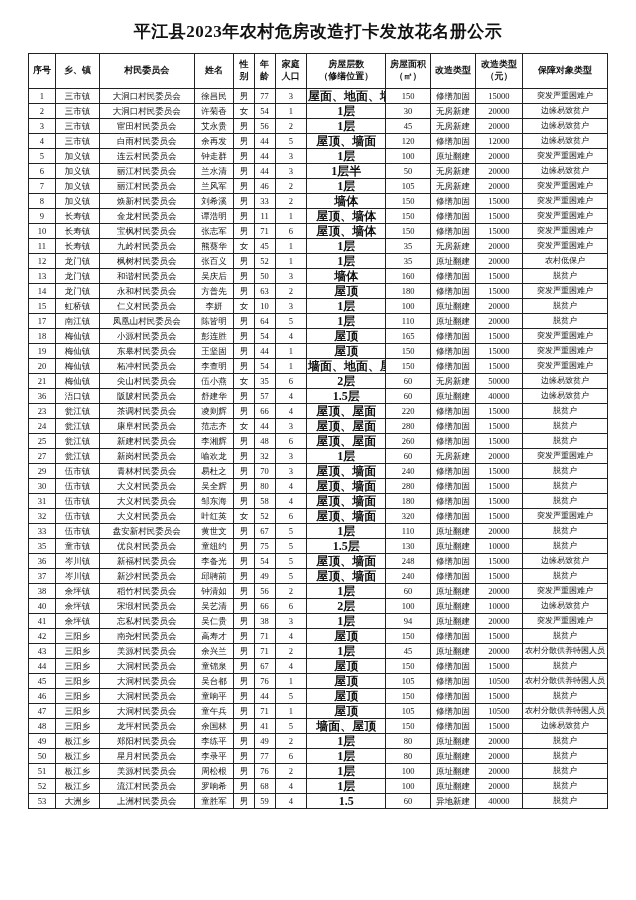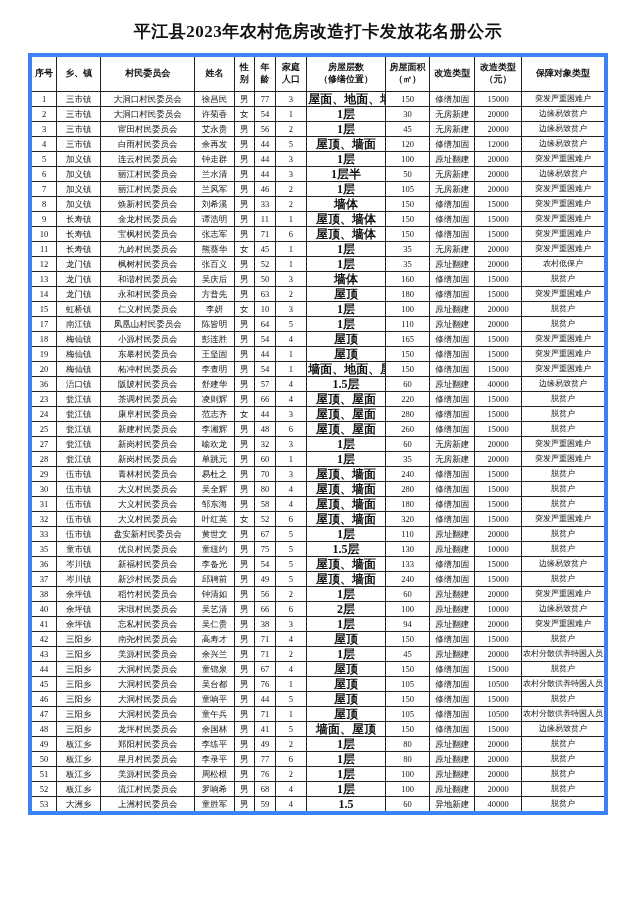--- a/index.html
+++ b/index.html
@@ -11,21 +11,21 @@
   .page {
     width:636px; height:688px; box-sizing:border-box;
     padding:14px 28px 0 28px; background:#ffffff;
   }
   .doc-title {
     font-size:17px; font-weight:bold; text-align:center;
     margin:6px 0 10px 0; letter-spacing:0.5px; white-space:nowrap;
   }
   table.roster {
     width:100%; border-collapse:collapse; table-layout:fixed;
-    border:4px solid #3b82f6;
+    border:1px solid #3b82f6;
   }
   .roster th, .roster td {
     border:1px solid #222; text-align:center; vertical-align:middle;
     padding:0 1px; overflow:hidden;
   }
   .roster th {
     font-size:9px; font-weight:bold; white-space:pre-line;
     line-height:1.3; height:34px;
   }
   .roster td {
@@ -342,20 +342,34 @@
           <td class="c4">男</td>
           <td class="c5">54</td>
           <td class="c6">1</td>
           <td class="c7">墙面、地面、屋顶</td>
           <td class="c8">150</td>
           <td class="c9">修缮加固</td>
           <td class="c10">15000</td>
           <td class="c11">突发严重困难户</td>
         </tr>
         <tr>
+          <td class="c0">21</td>
+          <td class="c1">梅仙镇</td>
+          <td class="c2">尖山村民委员会</td>
+          <td class="c3">伍小燕</td>
+          <td class="c4">女</td>
+          <td class="c5">35</td>
+          <td class="c6">6</td>
+          <td class="c7">2层</td>
+          <td class="c8">60</td>
+          <td class="c9">无房新建</td>
+          <td class="c10">50000</td>
+          <td class="c11">边缘易致贫户</td>
+        </tr>
+        <tr>
           <td class="c0">36</td>
           <td class="c1">浯口镇</td>
           <td class="c2">阪陂村民委员会</td>
           <td class="c3">舒建华</td>
           <td class="c4">男</td>
           <td class="c5">57</td>
           <td class="c6">4</td>
           <td class="c7">1.5层</td>
           <td class="c8">60</td>
           <td class="c9">原址翻建</td>
@@ -407,34 +421,20 @@
         <tr>
           <td class="c0">27</td>
           <td class="c1">瓮江镇</td>
           <td class="c2">新岗村民委员会</td>
           <td class="c3">喻欢龙</td>
           <td class="c4">男</td>
           <td class="c5">32</td>
           <td class="c6">3</td>
           <td class="c7">1层</td>
           <td class="c8">60</td>
-          <td class="c9">无房新建</td>
-          <td class="c10">20000</td>
-          <td class="c11">突发严重困难户</td>
-        </tr>
-        <tr>
-          <td class="c0">28</td>
-          <td class="c1">瓮江镇</td>
-          <td class="c2">新岗村民委员会</td>
-          <td class="c3">单跳元</td>
-          <td class="c4">男</td>
-          <td class="c5">60</td>
-          <td class="c6">1</td>
-          <td class="c7">1层</td>
-          <td class="c8">35</td>
           <td class="c9">无房新建</td>
           <td class="c10">20000</td>
           <td class="c11">突发严重困难户</td>
         </tr>
         <tr>
           <td class="c0">29</td>
           <td class="c1">伍市镇</td>
           <td class="c2">青林村民委员会</td>
           <td class="c3">易杜之</td>
           <td class="c4">男</td>
@@ -518,21 +518,21 @@
         </tr>
         <tr>
           <td class="c0">36</td>
           <td class="c1">岑川镇</td>
           <td class="c2">新福村民委员会</td>
           <td class="c3">李备光</td>
           <td class="c4">男</td>
           <td class="c5">54</td>
           <td class="c6">5</td>
           <td class="c7">屋顶、墙面</td>
-          <td class="c8">133</td>
+          <td class="c8">248</td>
           <td class="c9">修缮加固</td>
           <td class="c10">15000</td>
           <td class="c11">边缘易致贫户</td>
         </tr>
         <tr>
           <td class="c0">37</td>
           <td class="c1">岑川镇</td>
           <td class="c2">新沙村民委员会</td>
           <td class="c3">邱聘前</td>
           <td class="c4">男</td>

